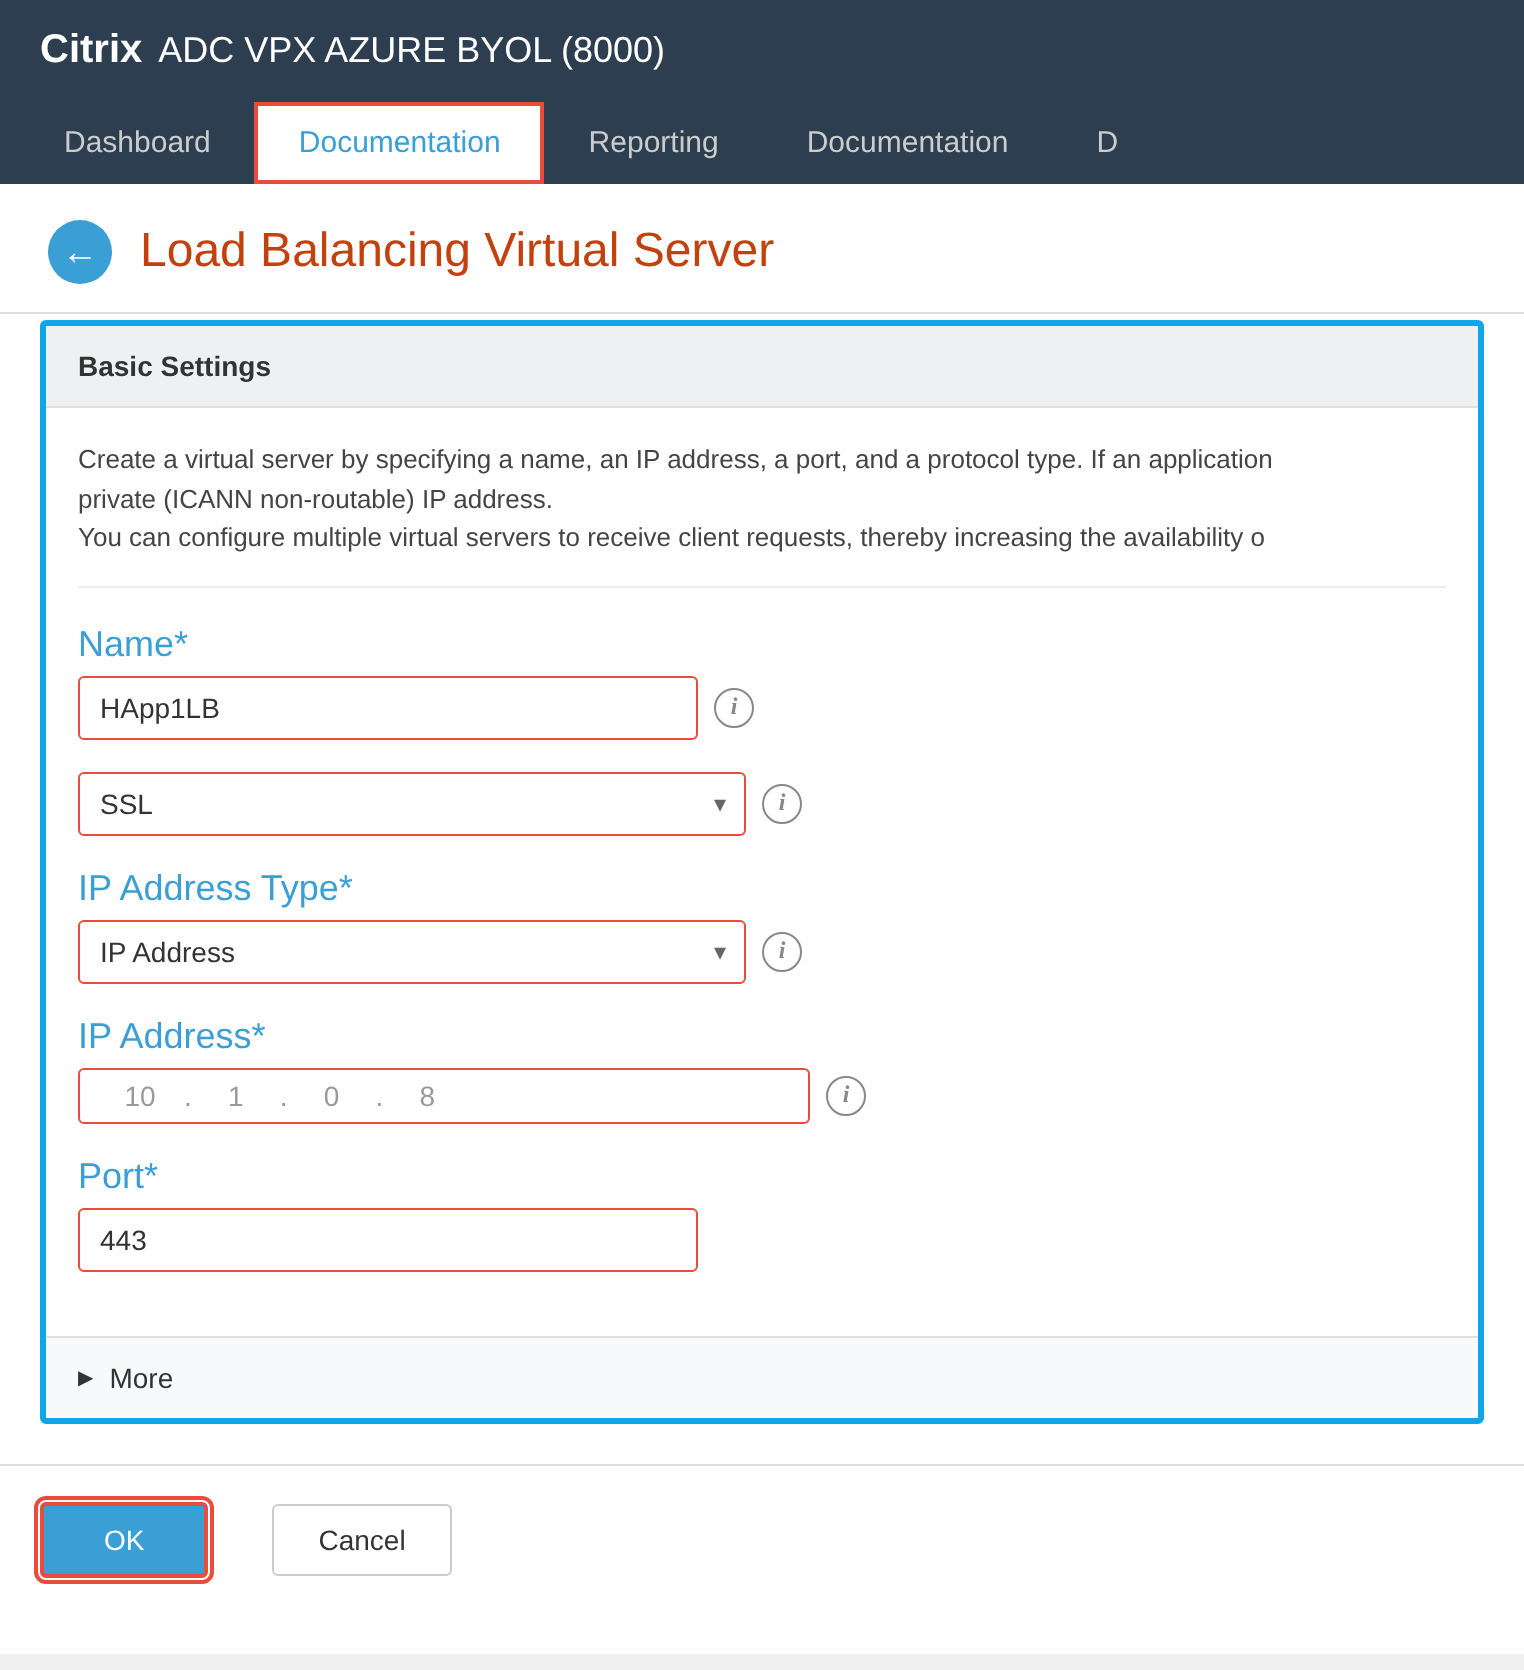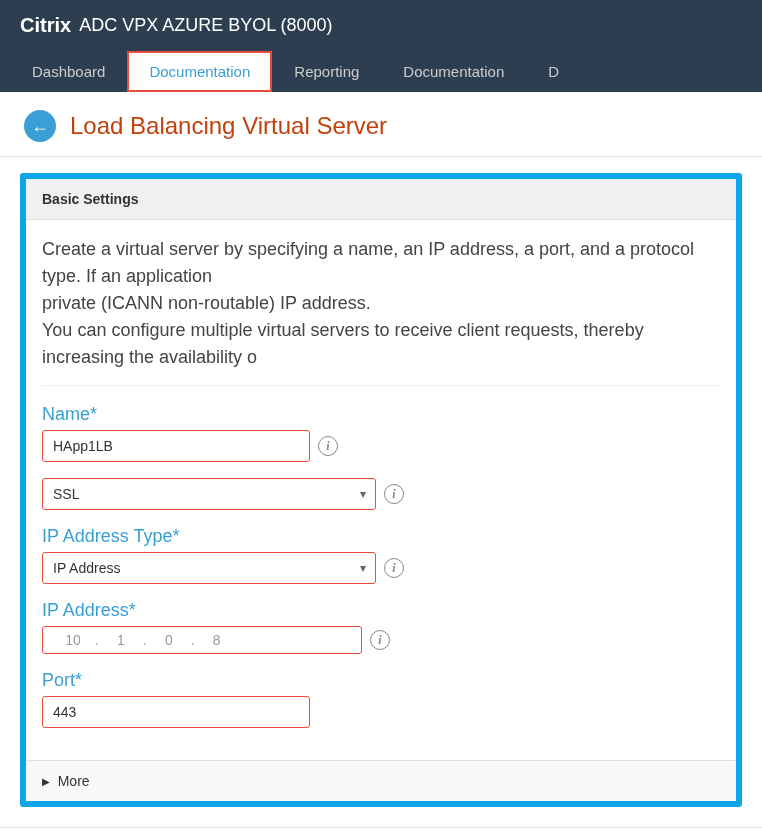--- a/index.html
+++ b/index.html
@@ -94,39 +94,39 @@
     }
 
     
     .form-container {
       padding: 0 20px 20px 20px;
     }
 
     
     .section-card {
       background: #eab308;
-      border: 6px solid #0ea5e9;
-      border-radius: 3px;
-      margin-top: 16px;
+      border: 3px solid #0ea5e9;
+      border-radius: 3px;
+      margin-top: 3px;
     }
     .section-header {
       padding: 12px 16px;
       font-weight: bold;
       font-size: 14px;
       color: #333;
       background: #eef0f2;
       border-bottom: 1px solid #e0e0e0;
     }
     .section-body {
       padding: 16px;
       background: white;
     }
 
     .description-text {
-      font-size: 18px;
+      font-size: 13px;
       color: #444;
       line-height: 1.5;
       margin-bottom: 18px;
       border-bottom: 1px solid #eee;
       padding-bottom: 14px;
     }
 
     
     .form-field {
       margin-bottom: 16px;
@@ -142,21 +142,21 @@
       align-items: center;
       gap: 8px;
     }
     .field-input {
       border: 1.5px solid #e74c3c;
       border-radius: 3px;
       padding: 7px 10px;
       font-size: 14px;
       color: #333;
       outline: none;
-      width: 268px;
+      width: 310px;
       background: white;
     }
     .field-select {
       border: 1.5px solid #e74c3c;
       border-radius: 3px;
       padding: 7px 10px;
       font-size: 14px;
       color: #333;
       outline: none;
       width: 310px;
@@ -183,21 +183,21 @@
       color: #666;
       font-size: 12px;
     }
 
     
     .ip-field-wrapper {
       border: 1.5px solid #e74c3c;
       border-radius: 3px;
       display: flex;
       align-items: center;
-      width: 320px;
+      width: 366px;
       background: white;
       padding: 5px 10px;
     }
     .ip-octet {
       border: none;
       outline: none;
       width: 40px;
       font-size: 14px;
       color: #999;
       text-align: center;

